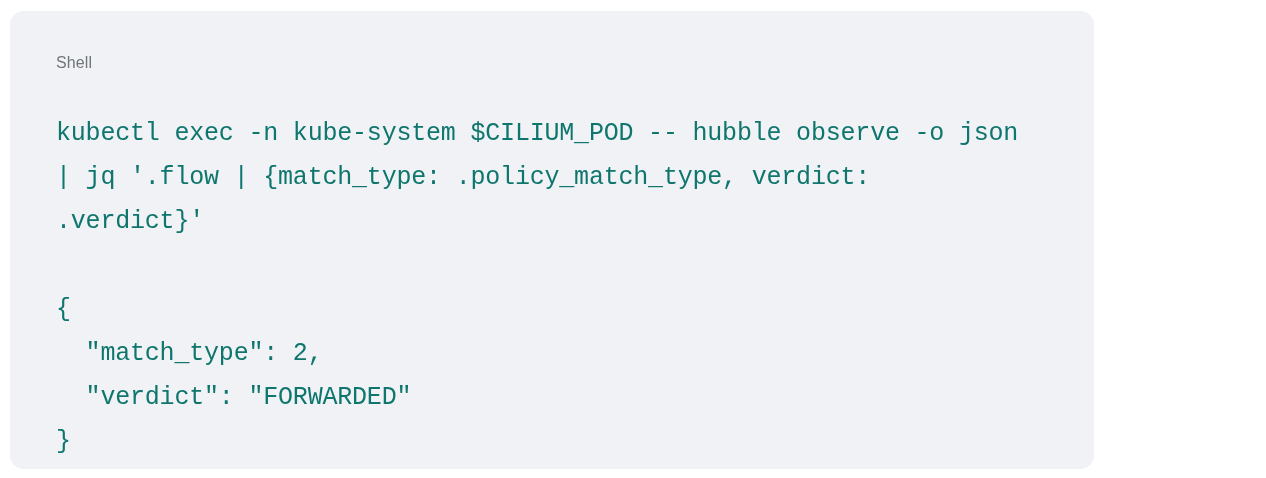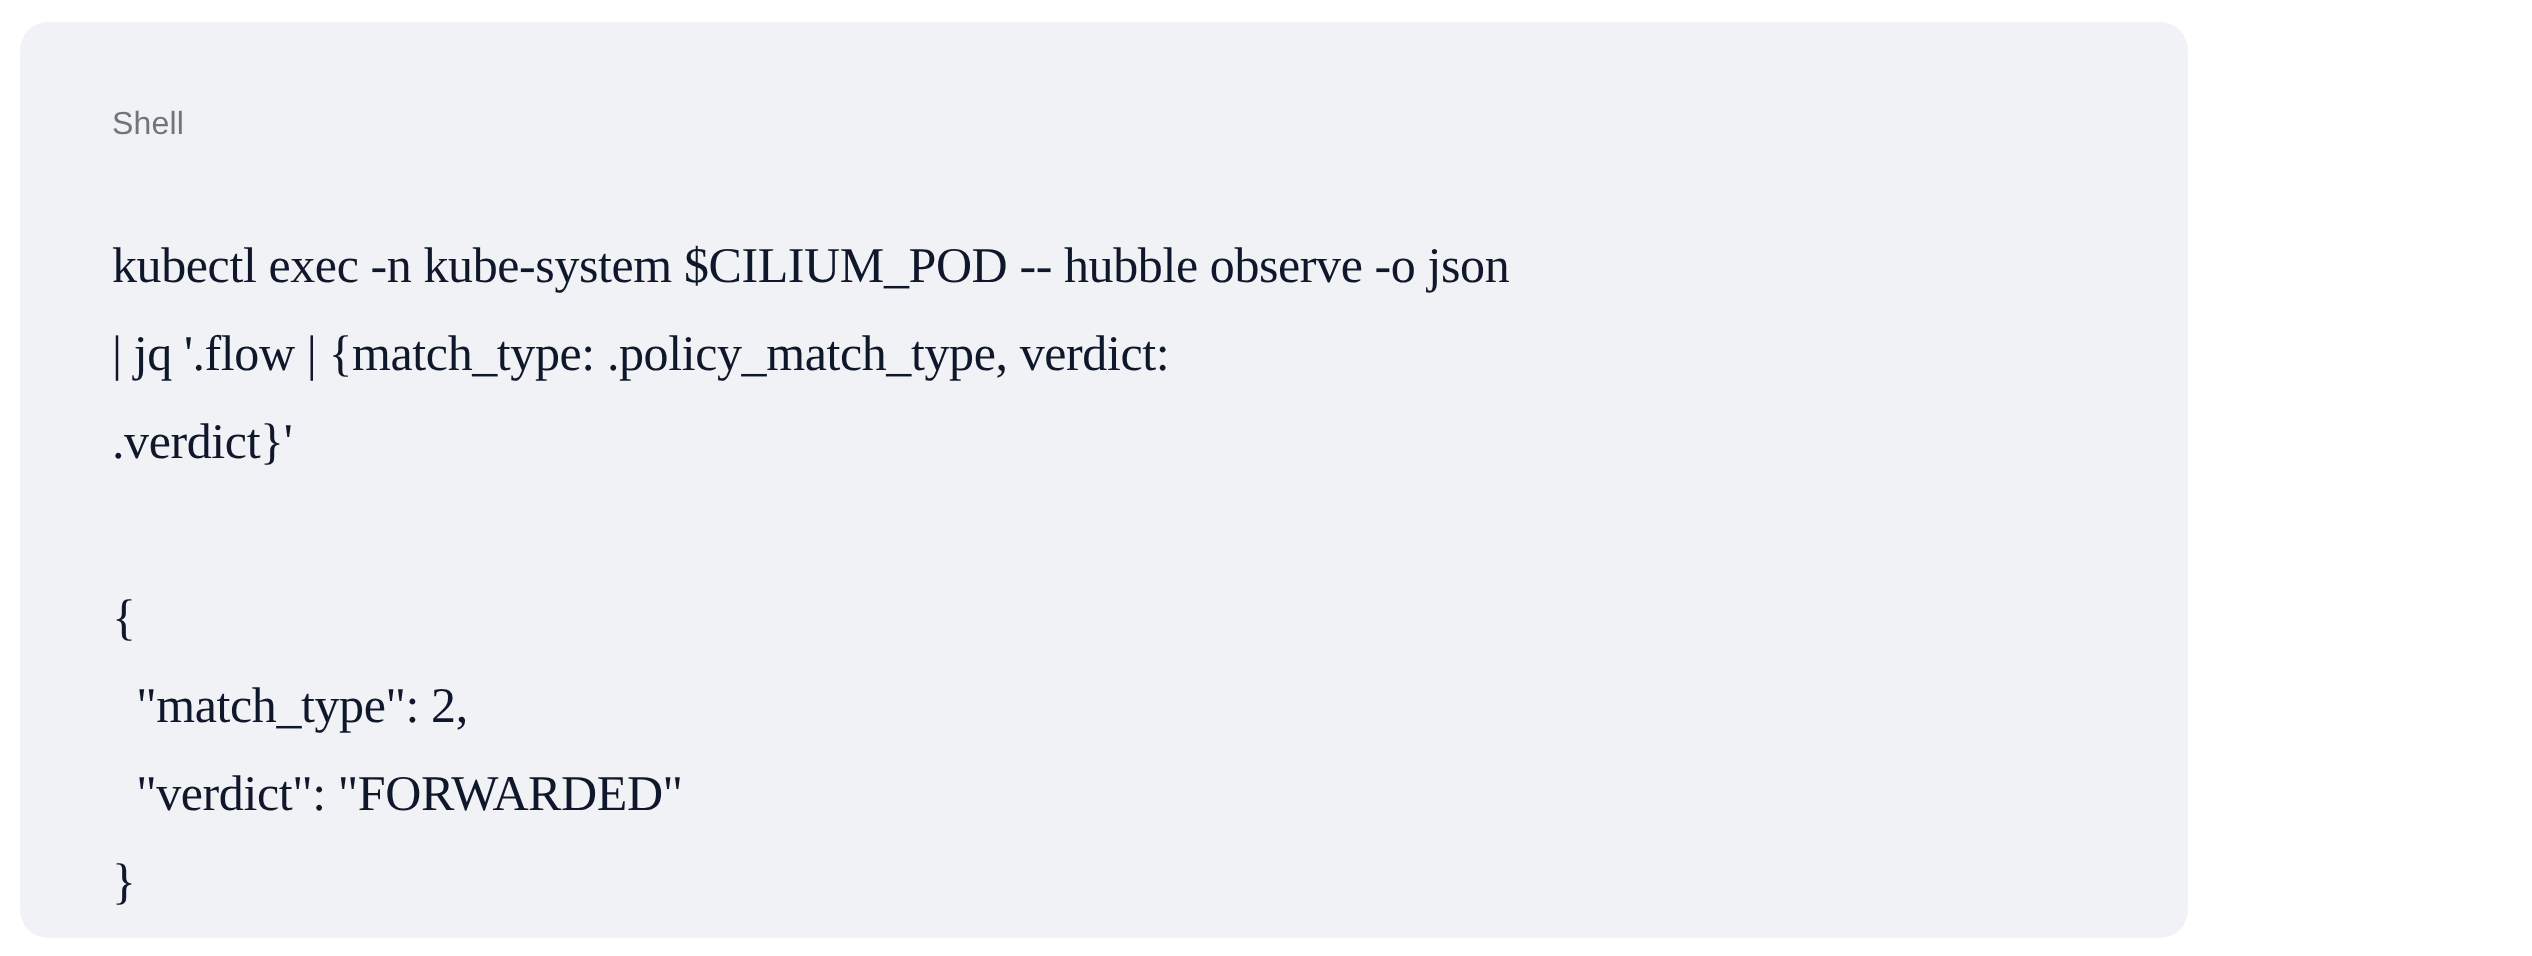--- a/index.html
+++ b/index.html
@@ -46,24 +46,24 @@
     color: #70757a;
     letter-spacing: 0.1px;
     user-select: none;
   }
 
   .code-body {
     position: absolute;
     left: 46px;
     top: 76px;
     right: 28px;
-    font-family: Liberation Serif, serif;
+    font-family: Liberation Mono, monospace;
     font-size: 25px;
     line-height: 44px;
-    color: #0f172a;
+    color: #0f766e;
     white-space: pre;
     letter-spacing: -0.2px;
   }
 
   .code-line {
     display: block;
     min-height: 44px;
     white-space: pre;
   }
 

